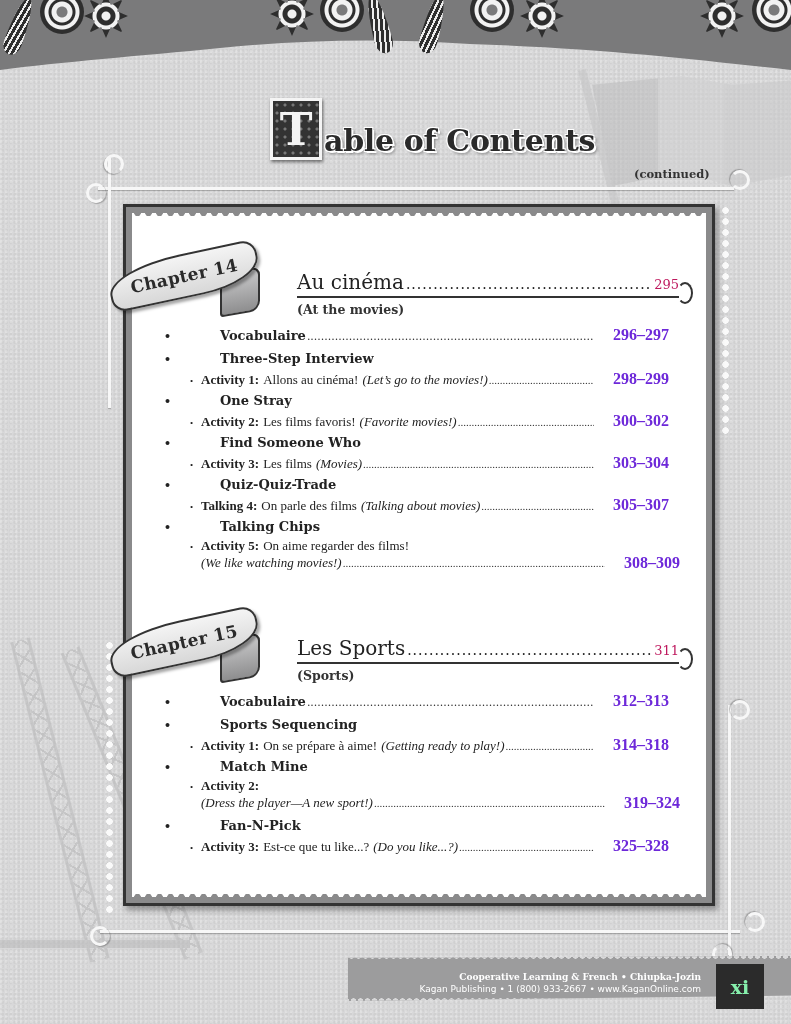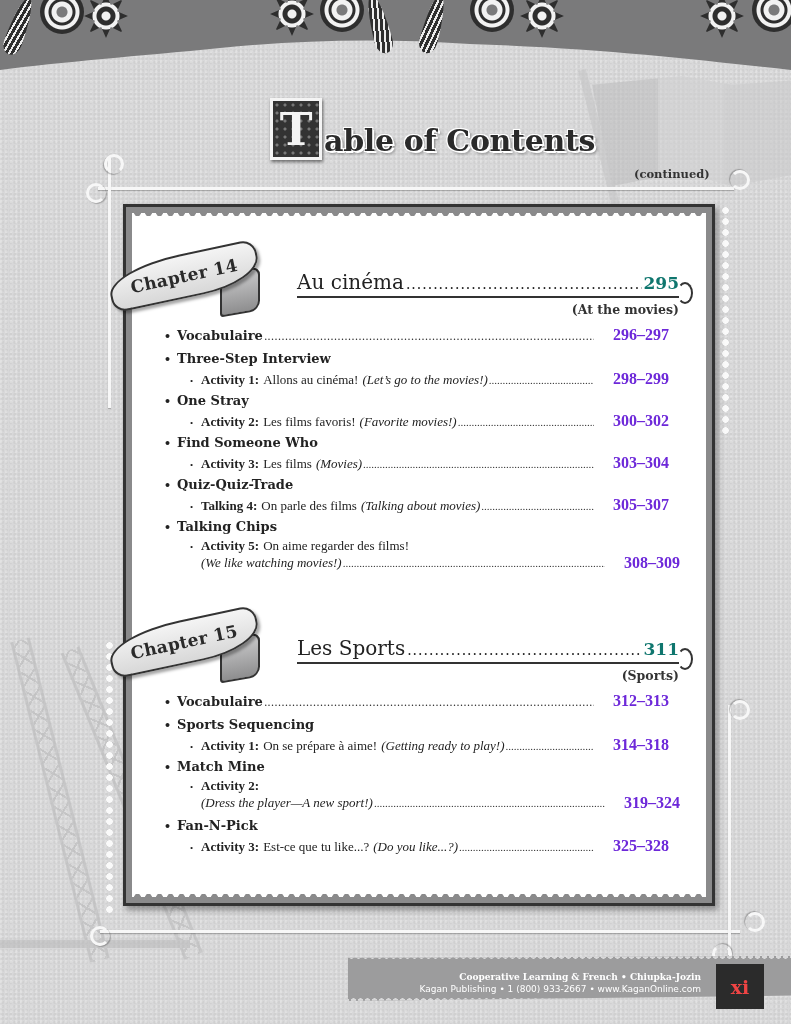--- a/index.html
+++ b/index.html
@@ -126,54 +126,54 @@
     transform: rotate(-12deg);
     box-shadow: 2px 3px 3px rgba(0,0,0,0.35);
     display: flex; align-items: center; justify-content: center;
   }
   .ribbon span {
     font-family: "DejaVu Serif", serif; font-weight: bold; font-size: 17px; color: #2a2a2a;
     letter-spacing: 0.3px;
   }
 
   .chapter-head {
-    position: absolute; left: 297px; width: 382px; text-align: right;
+    position: absolute; left: 297px; width: 382px;
   }
   .chapter-title-row {
     display: flex; align-items: baseline; border-bottom: 2px solid #333; padding-bottom: 2px;
     position: relative;
   }
   .chapter-title-row::after {
     content: ""; position: absolute; right: -14px; bottom: -8px; width: 12px; height: 18px;
     border: 2.5px solid #333; border-left-color: transparent; border-radius: 50%;
   }
   .chapter-title {
     font-family: "DejaVu Serif", serif; font-size: 20px; color: #222; white-space: nowrap;
   }
   .leader {
     flex: 1; overflow: hidden; white-space: nowrap; color: #222; font-size: 14px;
     margin: 0 2px; letter-spacing: 1px;
   }
   .leader::before { content: "................................................................................................................................................."; }
   .chapter-page {
-    font-family: "DejaVu Serif", serif; font-size: 17px; color: #0f766e; font-weight: bold;
+    font-family: "DejaVu Serif", serif; font-size: 13px; color: #be185d; font-weight: normal;
   }
   .chapter-sub {
     font-family: "DejaVu Serif", serif; font-size: 12.5px; font-weight: bold; color: #333; margin-top: 4px;
   }
 
   
   .entries { position: absolute; left: 164px; width: 505px; }
   .entry { margin-bottom: 6px; }
   .entry-head {
     display: flex; align-items: baseline; font-family: "DejaVu Serif", serif;
     font-weight: bold; font-size: 13px; color: #222; height: 19px;
   }
   .bullet { width: 13px; font-size: 11px; }
-  .entry-label { white-space: nowrap; }
+  .entry-label { white-space: nowrap; margin-left: 43px; }
   .dot-leader { flex: 1; overflow: hidden; white-space: nowrap; font-weight: normal; font-size: 11px; margin: 0 1px; color: #333; }
   .dot-leader::before { content: "......................................................................................................................................................................................"; }
   .pages { font-family: "Liberation Serif", serif; font-weight: bold; font-size: 16px; color: #6d28d9; white-space: nowrap; margin-left: 18px; }
   .activity {
     display: flex; align-items: baseline; padding-left: 26px; font-family: "Liberation Serif", serif;
     font-size: 13px; color: #222; height: 17px;
   }
   .activity.two-line { flex-wrap: wrap; height: auto; }
   .sub-bullet { width: 11px; font-size: 9px; }
   .act-label { font-weight: bold; white-space: nowrap; margin-right: 4px; }
@@ -197,21 +197,21 @@
     position: absolute; right: 90px; top: 972px; font-family: "DejaVu Serif", serif; font-weight: bold;
     font-size: 9px; color: #fff; white-space: nowrap;
   }
   .footer-line2 {
     position: absolute; right: 90px; top: 984px; font-family: "DejaVu Sans", sans-serif;
     font-size: 9px; color: #fff; white-space: nowrap;
   }
   .page-num {
     position: absolute; left: 716px; top: 964px; width: 48px; height: 45px; background: #2b2b2b;
     display: flex; align-items: center; justify-content: center;
-    font-family: "DejaVu Serif", serif; font-weight: bold; font-size: 19px; color: #ef4444;
+    font-family: "DejaVu Serif", serif; font-weight: bold; font-size: 19px; color: #86efac;
   }
 </style>
 </head>
 <body>
 
 <div class="bg-texture"></div>
 
 <div class="top-band"></div>
 <div class="flower" style="left:40px;top:-10px"></div>
 <div class="flower star" style="left:84px;top:-6px"></div>

